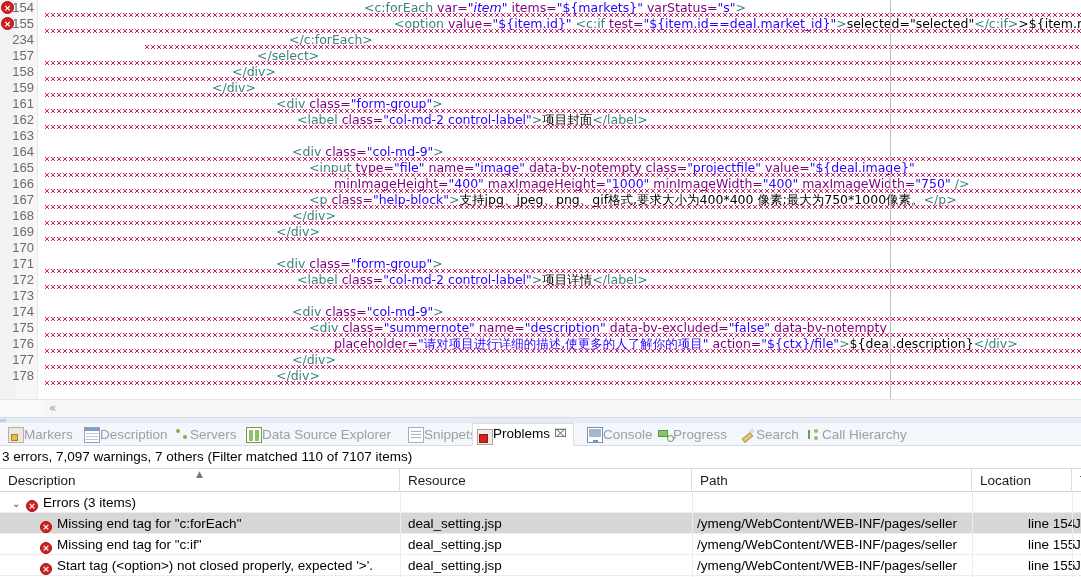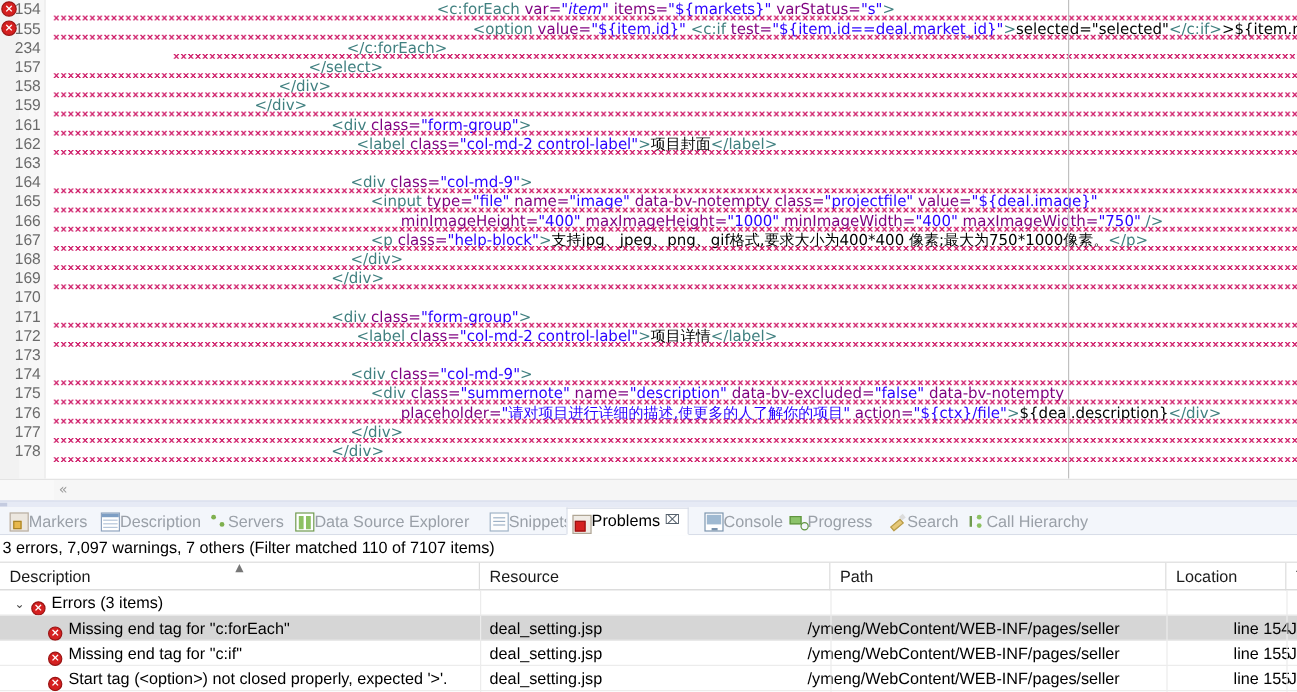--- a/index.html
+++ b/index.html
@@ -231,21 +231,21 @@
     line-height: 21px;
     font-size: 13.5px;
     color: #000;
     border-bottom: 1px solid #ececec;
     white-space: nowrap;
   }
   .trow.sel { background: #d6d6d6; }
   .cell { position: absolute; top: 0; height: 21px; line-height: 21px; overflow: hidden; white-space: nowrap; }
   .cell.c0 { left: 0;    width: 400px; }
   .cell.c1 { left: 400px; width: 292px; padding-left: 8px; }
-  .cell.c2 { left: 668px; width: 280px; padding-left: 5px; }
+  .cell.c2 { left: 692px; width: 280px; padding-left: 5px; }
   .cell.c3 { left: 1020px; width: 100px; padding-left: 8px; }
   .cell.c4 { left: 1072px; width: 40px; padding-left: 2px; }
   .vline { position:absolute; top:0; width:1px; height:21px; background:#ececec; }
 
   .err-dot, .warn-dot {
     display:inline-block; width:12px; height:12px; border-radius:50%;
     vertical-align:-2px; margin-right:5px;
     font-size:9px; font-weight:bold; line-height:11px; text-align:center;
     font-family:"DejaVu Sans", sans-serif;
   }

